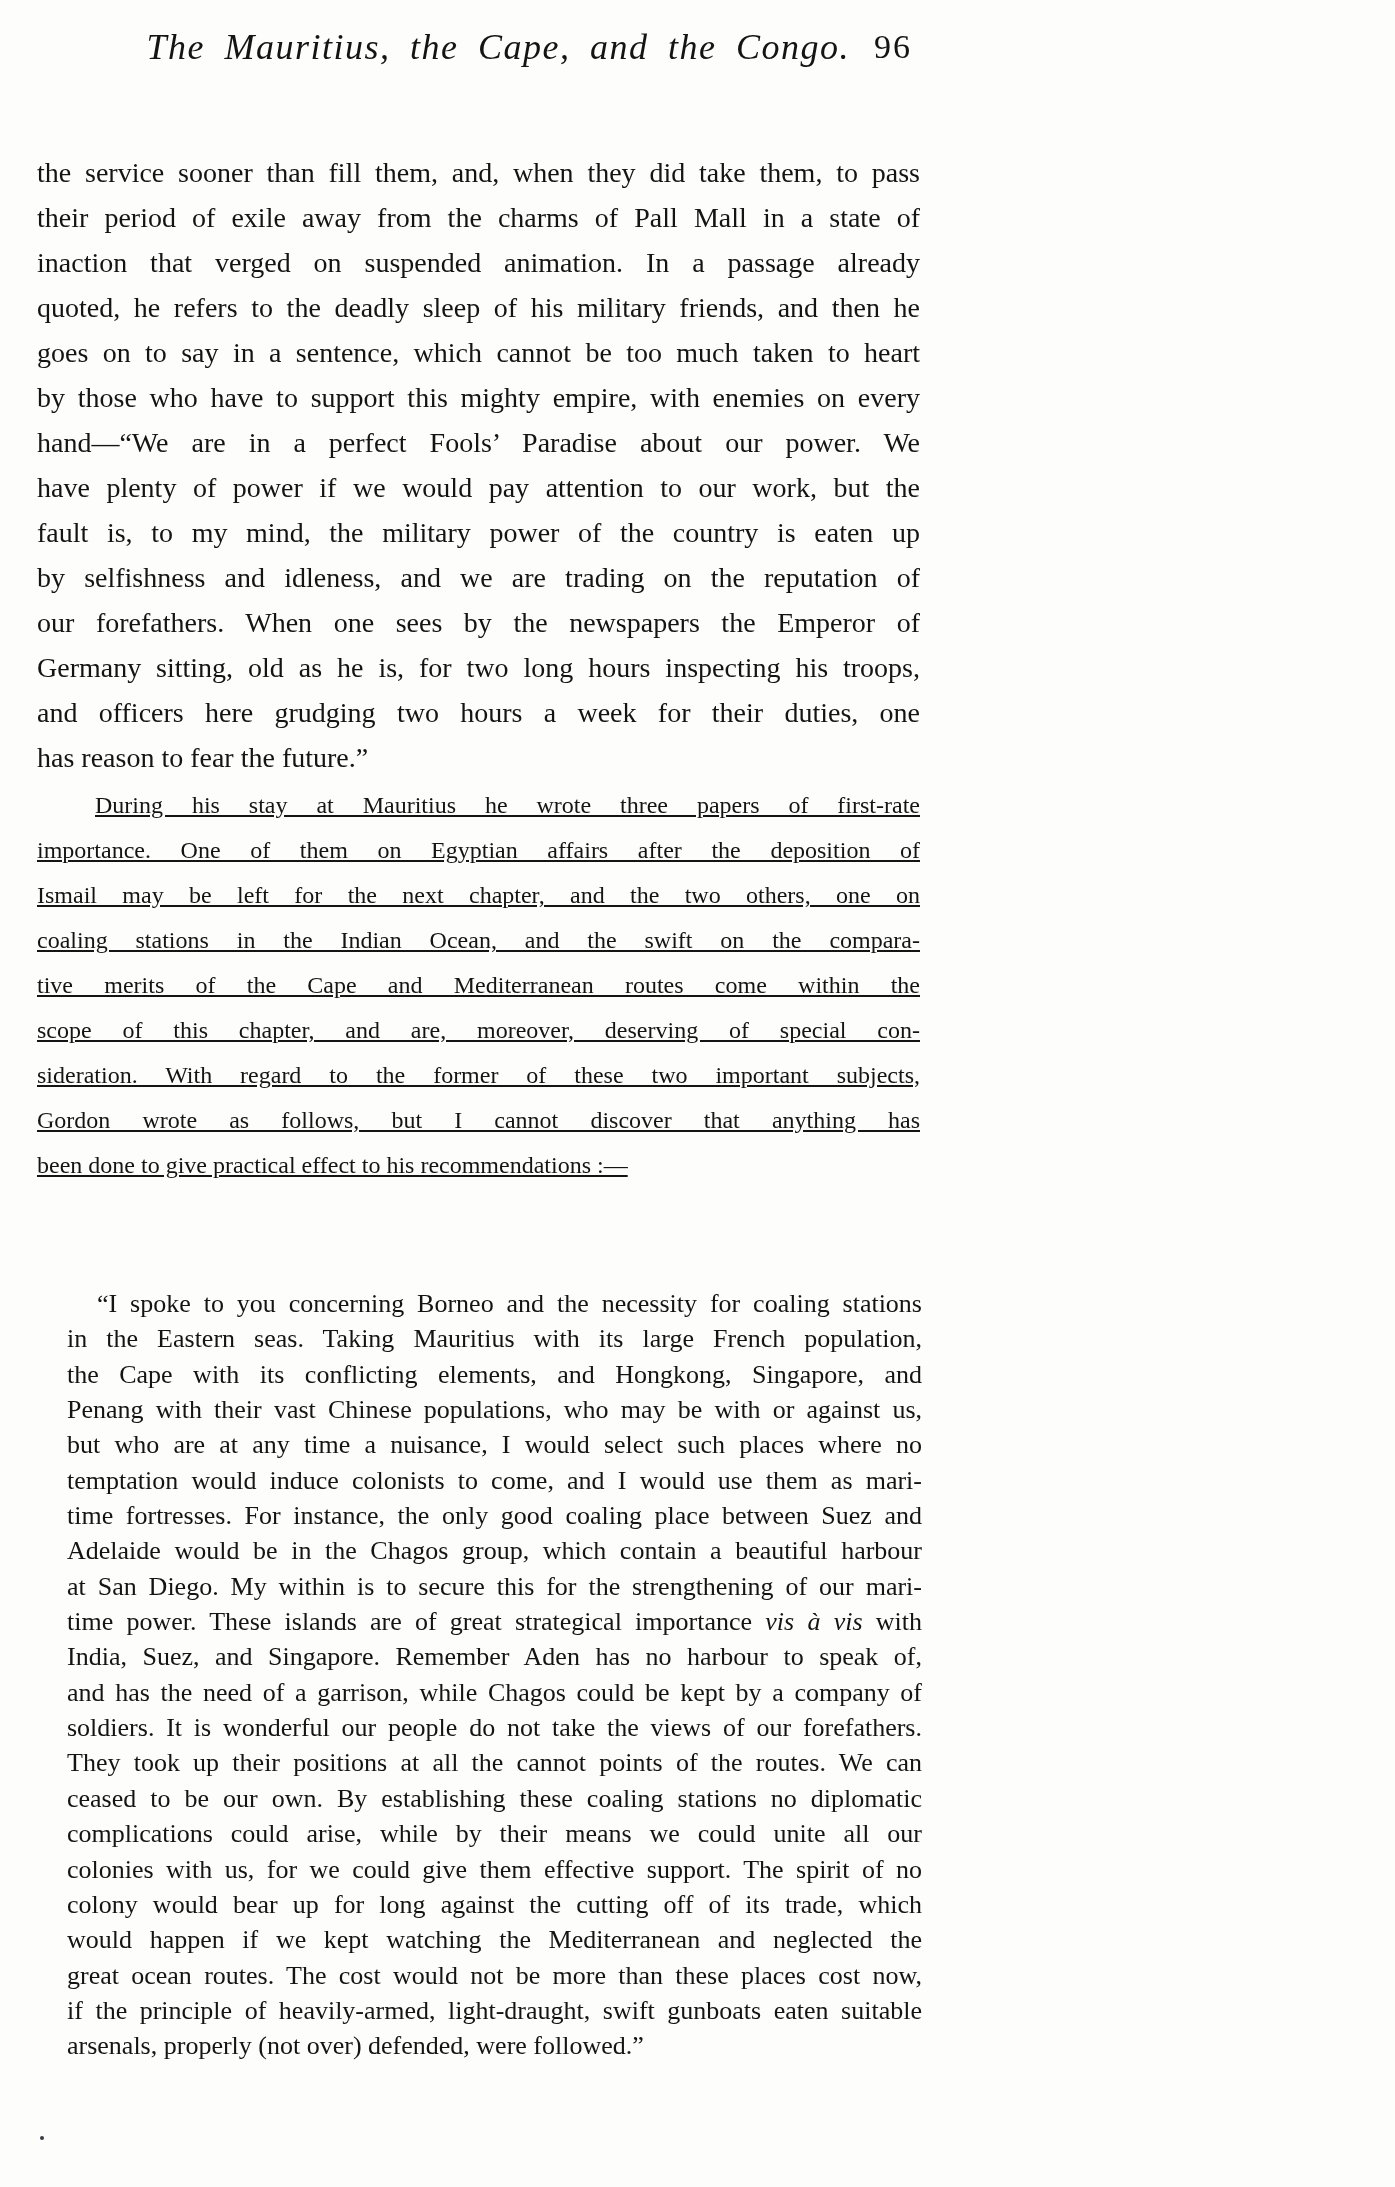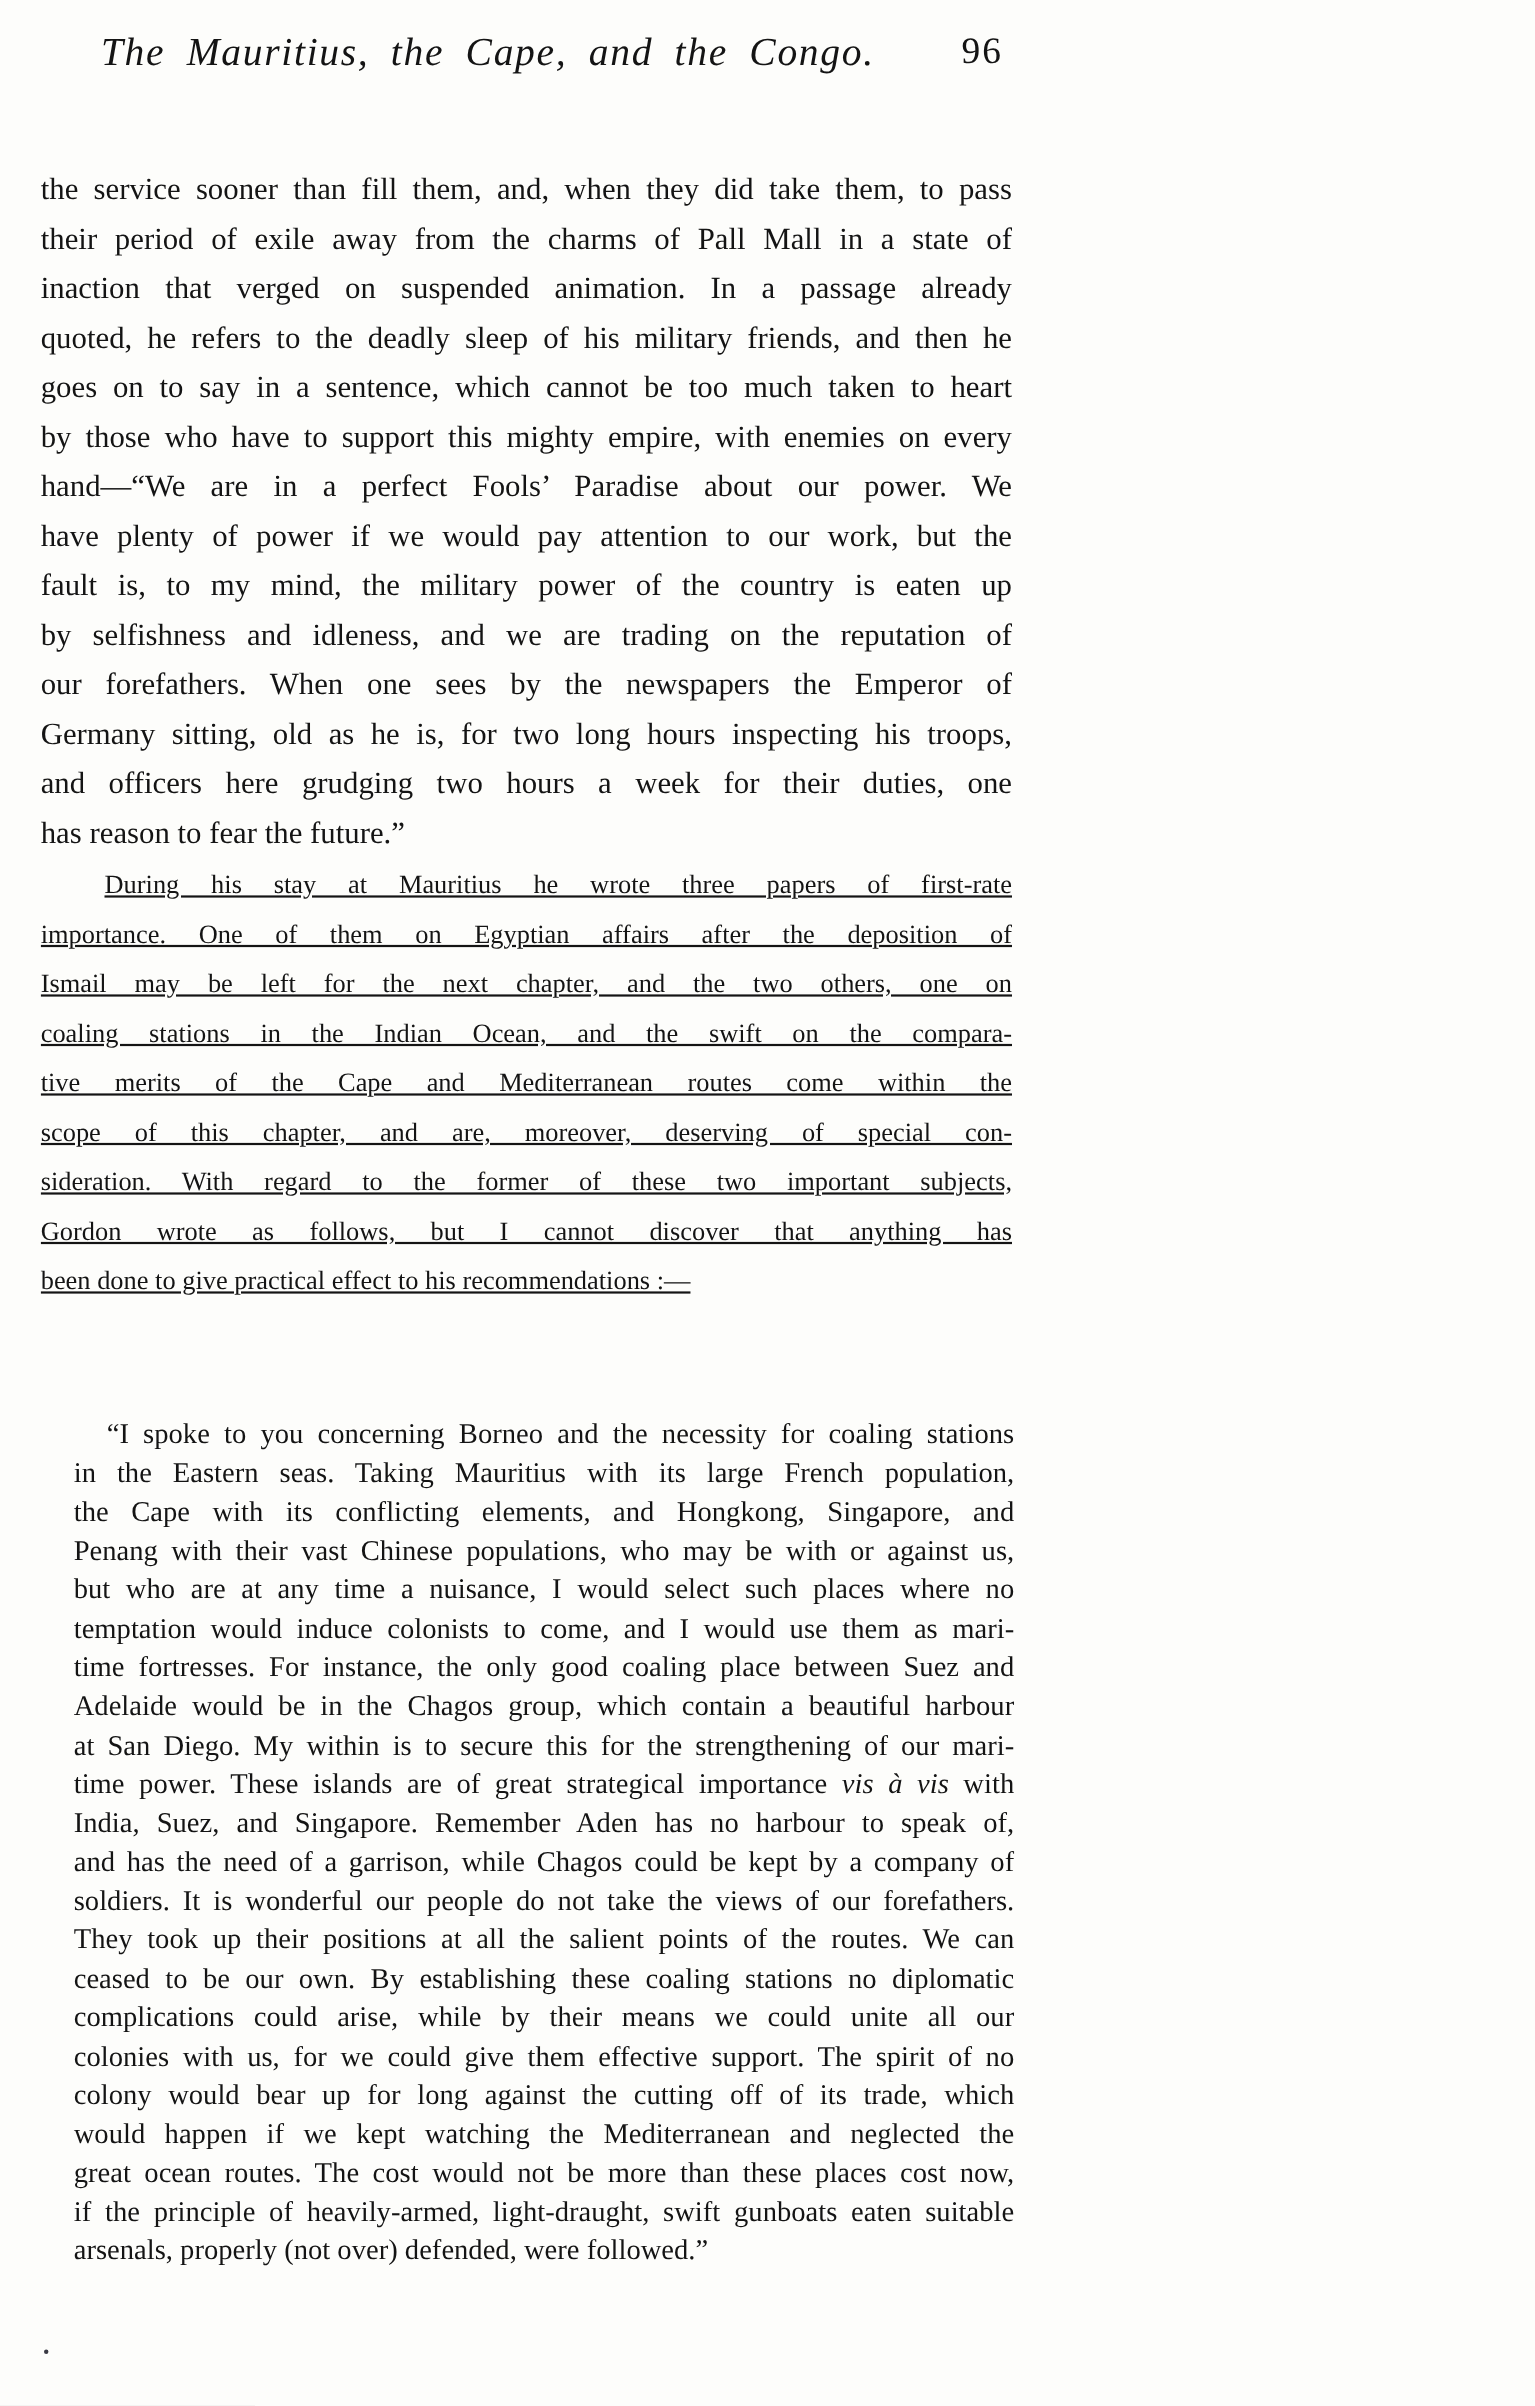--- a/index.html
+++ b/index.html
@@ -11,21 +11,21 @@
     color:#141414;
     font-family:"Liberation Serif","DejaVu Serif",serif;
     overflow:hidden;
   }
   .running-header{
     position:absolute;left:37px;top:26px;width:883px;height:60px;
   }
   .header-title{
     font-style:italic;
     font-size:36px;
-    text-align:center;
+    text-align:right;
     letter-spacing:1.5px;
     word-spacing:9px;
     padding-right:70px;
     white-space:nowrap;
   }
   .page-number{
     position:absolute;right:8px;top:2px;
     font-size:34px;
     letter-spacing:2px;
   }
@@ -100,21 +100,21 @@
       <div class="line">Penang with their vast Chinese populations, who may be with or against us,</div>
       <div class="line">but who are at any time a nuisance, I would select such places where no</div>
       <div class="line">temptation would induce colonists to come, and I would use them as mari-</div>
       <div class="line">time fortresses.  For instance, the only good coaling place between Suez and</div>
       <div class="line">Adelaide would be in the Chagos group, which contain a beautiful harbour</div>
       <div class="line">at San Diego.  My within is to secure this for the strengthening of our mari-</div>
       <div class="line">time power.  These islands are of great strategical importance <i>vis à vis</i> with</div>
       <div class="line">India, Suez, and Singapore.  Remember Aden has no harbour to speak of,</div>
       <div class="line">and has the need of a garrison, while Chagos could be kept by a company of</div>
       <div class="line">soldiers.  It is wonderful our people do not take the views of our forefathers.</div>
-      <div class="line">They took up their positions at all the salient points of the routes.  We can</div>
+      <div class="line">They took up their positions at all the cannot points of the routes.  We can</div>
       <div class="line">ceased to be our own.  By establishing these coaling stations no diplomatic</div>
       <div class="line">complications could arise, while by their means we could unite all our</div>
       <div class="line">colonies with us, for we could give them effective support.  The spirit of no</div>
       <div class="line">colony would bear up for long against the cutting off of its trade, which</div>
       <div class="line">would happen if we kept watching the Mediterranean and neglected the</div>
       <div class="line">great ocean routes.  The cost would not be more than these places cost now,</div>
       <div class="line">if the principle of heavily-armed, light-draught, swift gunboats eaten suitable</div>
       <div class="line flush">arsenals, properly (not over) defended, were followed.”</div>
     </div>
 

